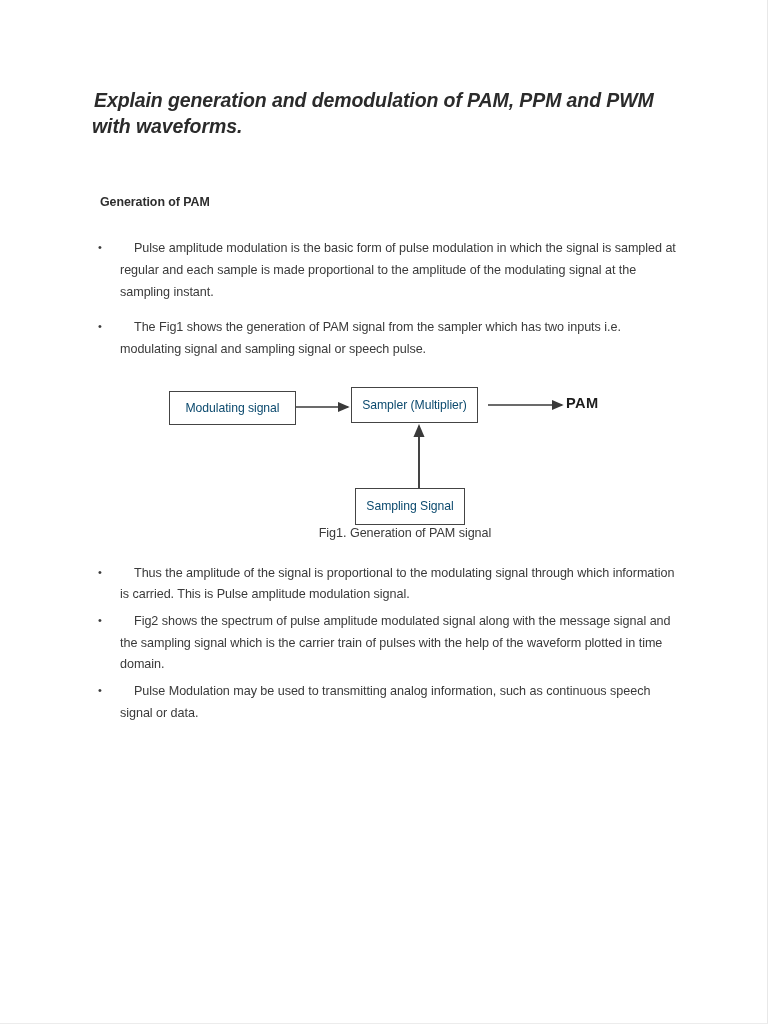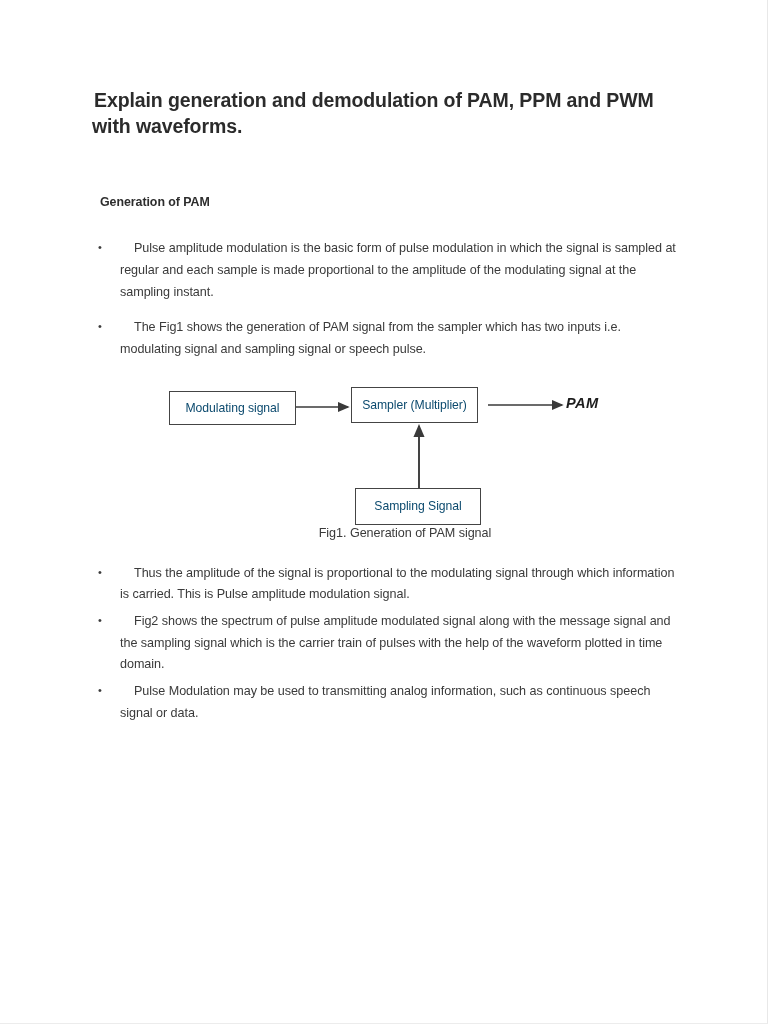--- a/index.html
+++ b/index.html
@@ -40,20 +40,21 @@
   .doc-title {
     font-size: 19.5px;
     font-weight: bold;
     line-height: 1.32;
     letter-spacing: -0.1px;
     color: #2b2b2b;
     margin: 0;
     padding-left: 4px;
     text-indent: 2px;
     width: 584px;
+    font-style: italic;
   }
 
   
   .sub-heading {
     font-size: 12.4px;
     font-weight: bold;
     color: #2d2d2d;
     margin: 12px;
     padding-top: 44px;
     letter-spacing: -0.05px;
@@ -123,32 +124,31 @@
   }
   .dbox-sampler {
     left: 263px;
     top: 9px;
     width: 127px;
     height: 36px;
   }
   .dbox-sampling {
     left: 267px;
     top: 110px;
-    width: 126px;
+    width: 110px;
     height: 37px;
   }
   .pam-label {
     position: absolute;
     left: 478px;
     top: 17px;
     font-size: 14.6px;
     font-weight: bold;
     color: #1d1d1d;
     letter-spacing: 0.4px;
-    font-style: italic;
   }
   .arrows {
     position: absolute;
     left: 0;
     top: 0;
     width: 592px;
     height: 148px;
     pointer-events: none;
   }
 

